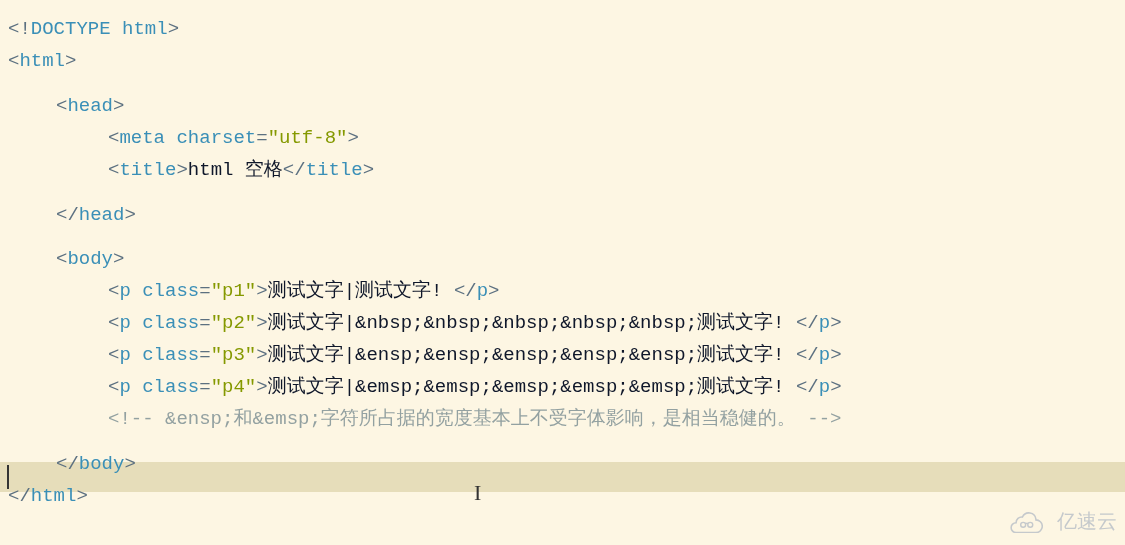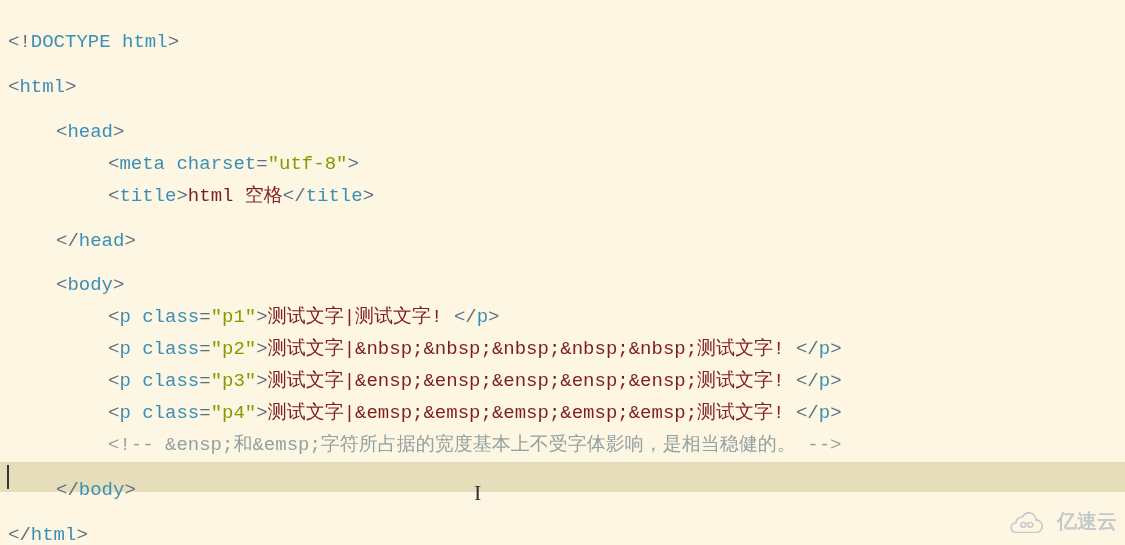--- a/index.html
+++ b/index.html
@@ -15,25 +15,25 @@
 }
 .editor {
   padding: 14px 0 0 8px;
   white-space: pre;
 }
 .line { display: block; }
 .punct { color: #5c7080; }
 .tag { color: #3a8fb7; }
 .attr-name { color: #3a8fb7; }
 .attr-val { color: #859900; }
-.text { color: #7f1d1d; }
+.text { color: #0f172a; }
 .comment { color: #93a1a1; }
 .indent1 { padding-left: 48px; margin-top: 13px; }
 .indent2 { padding-left: 100px; }
-.indent0 { padding-left: 0; margin-top: 13px; }
+.indent0 { padding-left: 0; }
 .active-line {
   position: absolute;
   left: 0;
   right: 0;
   top: 462px;
   height: 30px;
   background: #e6ddba;
   z-index: 0;
 }
 .caret {
@@ -57,21 +57,21 @@
 .watermark {
   position: absolute;
   right: 8px;
   bottom: 6px;
   display: flex;
   align-items: center;
   gap: 14px;
   color: #c5c9cc;
   font-family: sans-serif;
   font-size: 20px;
-  font-weight: 700;
+  font-weight: 400;
 }
 .watermark svg { width: 34px; height: 22px; }
 .content { position: relative; z-index: 1; }
 </style>
 </head>
 <body>
 
 <div class="active-line"></div>
 <div class="caret"></div>
 <div class="text-cursor">I</div>

